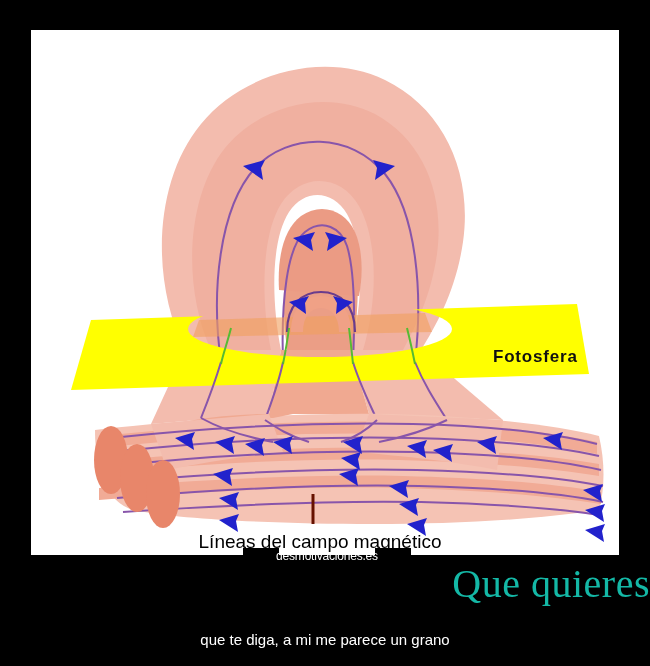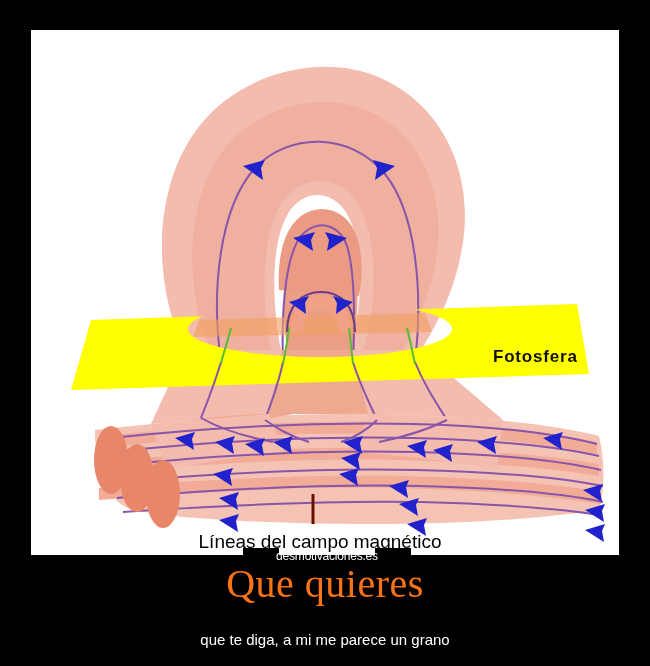--- a/index.html
+++ b/index.html
@@ -27,25 +27,26 @@
   }
   #pic svg{display:block;}
 
   
   #caption{
     position:absolute;left:0;top:558px;width:650px;
     text-align:center;
   }
   #title{
     font-family:"Liberation Serif", serif;
-    color:#f97316;
+    color:#14b8a6;
     font-size:40px;
     line-height:52px;
     letter-spacing:0.5px;
     white-space:nowrap;
+    text-align:right;
   }
   #subtitle{
     font-family:"Liberation Sans", sans-serif;
     color:#ffffff;
     font-size:15px;
     line-height:20px;
     margin-top:20px;
     white-space:nowrap;
   }
 

